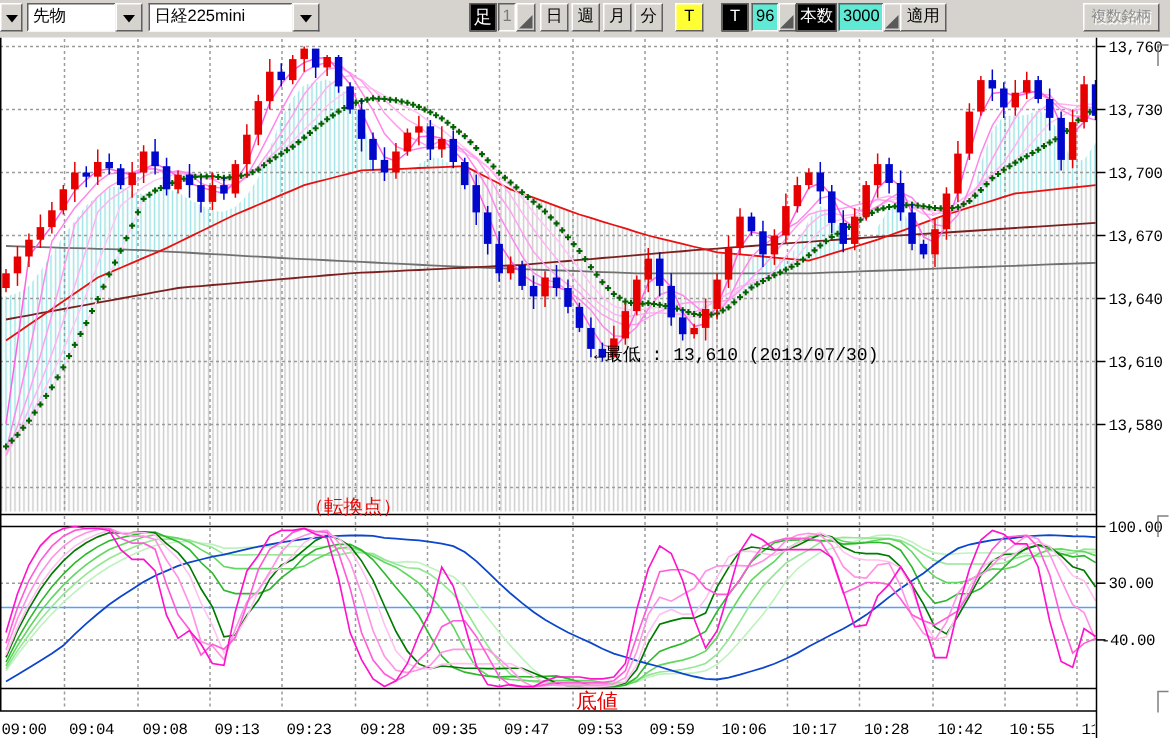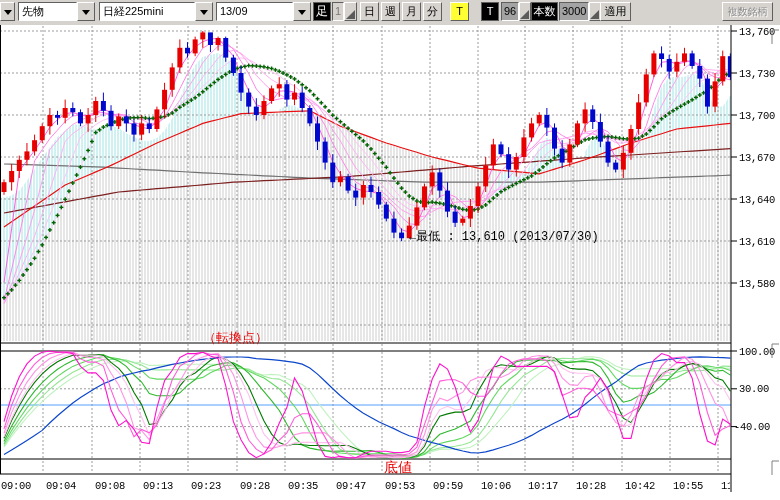--- a/index.html
+++ b/index.html
@@ -10,21 +10,21 @@
   .tb{position:absolute;top:2px;height:19px;box-sizing:border-box;font-size:11px;line-height:17px;}
   .raised{border:1px solid;border-color:#ffffff #5f5f5f #5f5f5f #ffffff;background:#d6d3ce;text-align:center;}
   .blk{background:#000;color:#fff;text-align:center;border:1px solid #5f5f5f;}
   .combo{display:flex;}
   .combo .val{flex:1;border:1px solid;border-color:#5f5f5f #ffffff #ffffff #5f5f5f;background:#fff;
               padding:0 3px;white-space:nowrap;overflow:hidden;font-size:11px;line-height:17px;}
   .combo .cbtn{width:16px;border:1px solid;border-color:#ffffff #5f5f5f #5f5f5f #ffffff;background:#d6d3ce;
                display:flex;align-items:center;justify-content:center;}
   .darr{width:0;height:0;border:4px solid transparent;border-top:5px solid #000;margin-top:5px;}
   .spin{display:flex;}
-  .spin .sval{flex:1;border:1px solid;border-color:#5f5f5f #ffffff #ffffff #5f5f5f;background:#a3a3a3;
+  .spin .sval{flex:1;border:1px solid;border-color:#5f5f5f #ffffff #ffffff #5f5f5f;background:#5eead4;
               text-align:right;padding:0 2px;font-size:11px;line-height:17px;}
   .spin .sbtn{width:13px;border:1px solid;border-color:#ffffff #5f5f5f #5f5f5f #ffffff;background:#d6d3ce;
               display:flex;align-items:flex-end;justify-content:flex-end;}
   .tri{width:0;height:0;border-left:9px solid transparent;border-bottom:9px solid #5a5a5a;margin:0 1px 1px 0;}
   .disabled-field{background:#d6d3ce !important;color:#7a7a7a;}
   .ylw{background:#ffff33 !important;}
   .graytext{color:#8d8d8d;text-shadow:1px 1px 0 #ffffff;}
   
   #chart{position:absolute;left:0;top:0;z-index:1;}
   .note{position:absolute;z-index:3;white-space:nowrap;}
@@ -48,26 +48,20 @@
         </span>
     </span>
 
     <span class="tb combo" style="left:99px;width:114px;">
       <span class="val">日経225mini</span>
       <span class="cbtn">
           <span class="darr"></span>
         </span>
     </span>
 
-    <span class="tb combo" style="left:216px;width:95px;">
-      <span class="val">13/09</span>
-      <span class="cbtn">
-          <span class="darr"></span>
-        </span>
-    </span>
 
     <span class="tb blk" style="left:313px;width:18px;font-size:12px;">足</span>
 
     <span class="tb spin" style="left:332px;width:25px;">
       <span class="sval disabled-field">1</span>
       <span class="sbtn">
           <span class="tri"></span>
         </span>
     </span>
 
@@ -816,16 +810,16 @@
           <text x="625" y="489" font-size="10.5" font-family="&quot;Liberation Mono&quot;,&quot;DejaVu Sans Mono&quot;,monospace" fill="#000" letter-spacing="-0.3">10:42</text>
           <text x="673" y="489" font-size="10.5" font-family="&quot;Liberation Mono&quot;,&quot;DejaVu Sans Mono&quot;,monospace" fill="#000" letter-spacing="-0.3">10:55</text>
           <text x="721" y="489" font-size="10.5" font-family="&quot;Liberation Mono&quot;,&quot;DejaVu Sans Mono&quot;,monospace" fill="#000" letter-spacing="-0.3">11:07</text>
         </g>
         <polyline points="772,44 772,30 779,30" fill="none" stroke="#808080"></polyline>
         <polyline points="772,358 772,344 779,344" fill="none" stroke="#808080"></polyline>
         <polyline points="772,475 772,461 779,461" fill="none" stroke="#808080"></polyline>
       </g>
   </svg>
 
-  <div class="note note-black" style="left:396px;top:228px;padding-left:13px;">←最低 : 13,610 (2013/07/30)</div>
+  <div class="note note-black" style="left:396px;top:228px;">←最低 : 13,610 (2013/07/30)</div>
   <div class="note note-red" style="left:203px;top:329px;">（転換点）</div>
   <div class="note note-red" style="left:384px;top:459px;font-size:14px;">底値</div>
 </div>
 
 </body></html>

